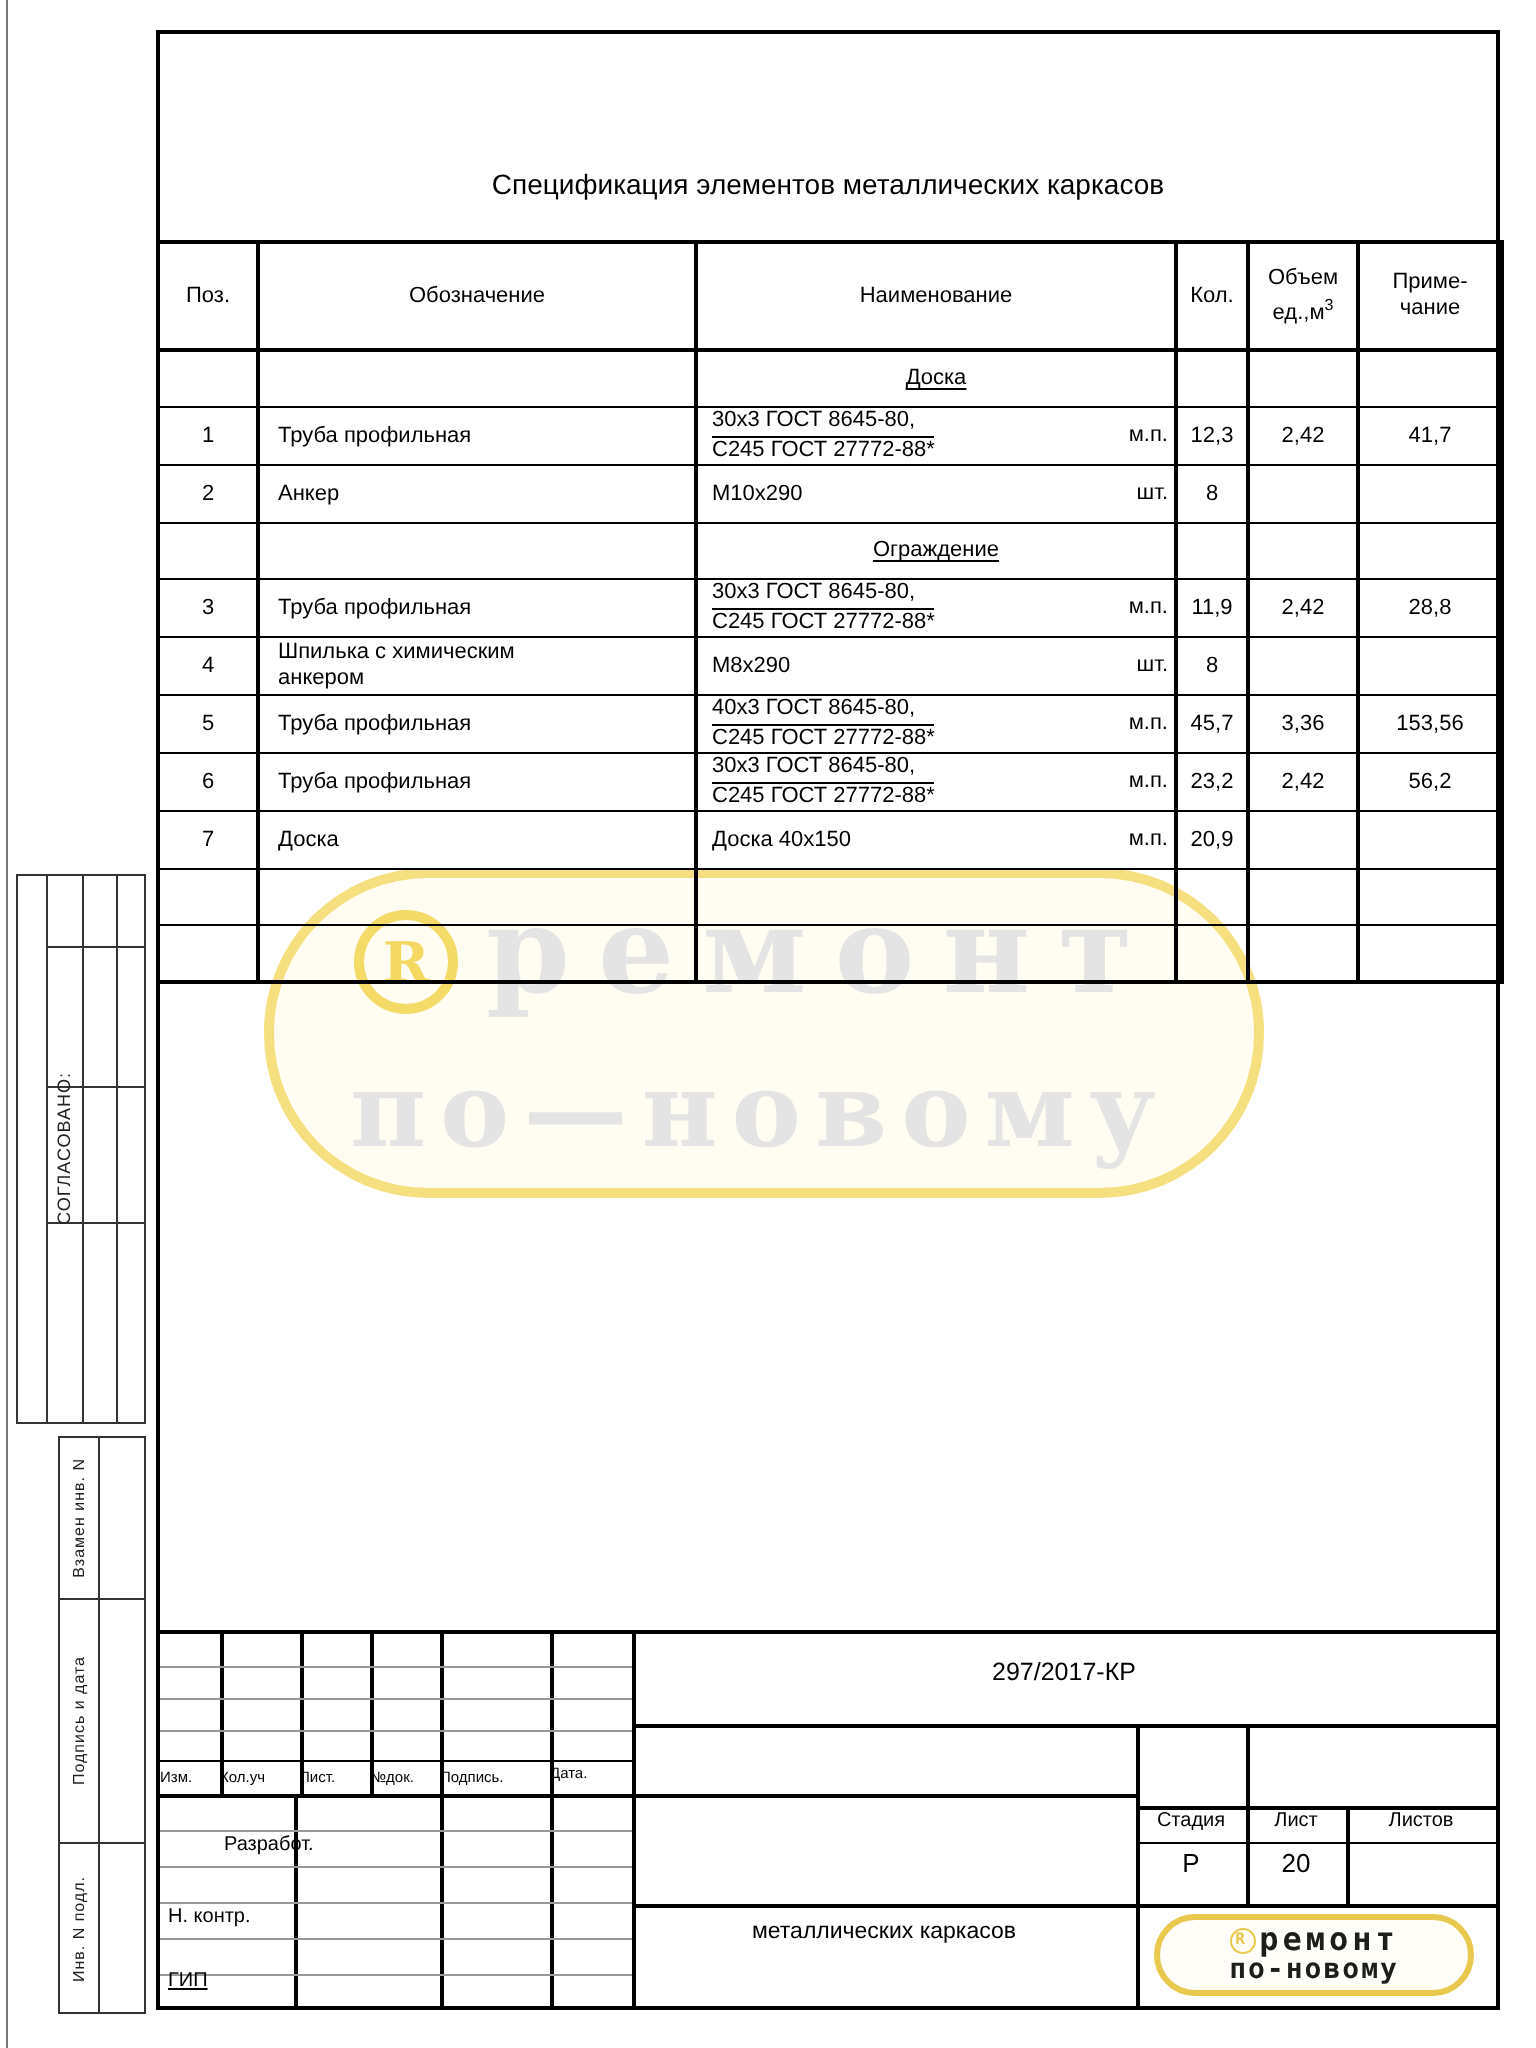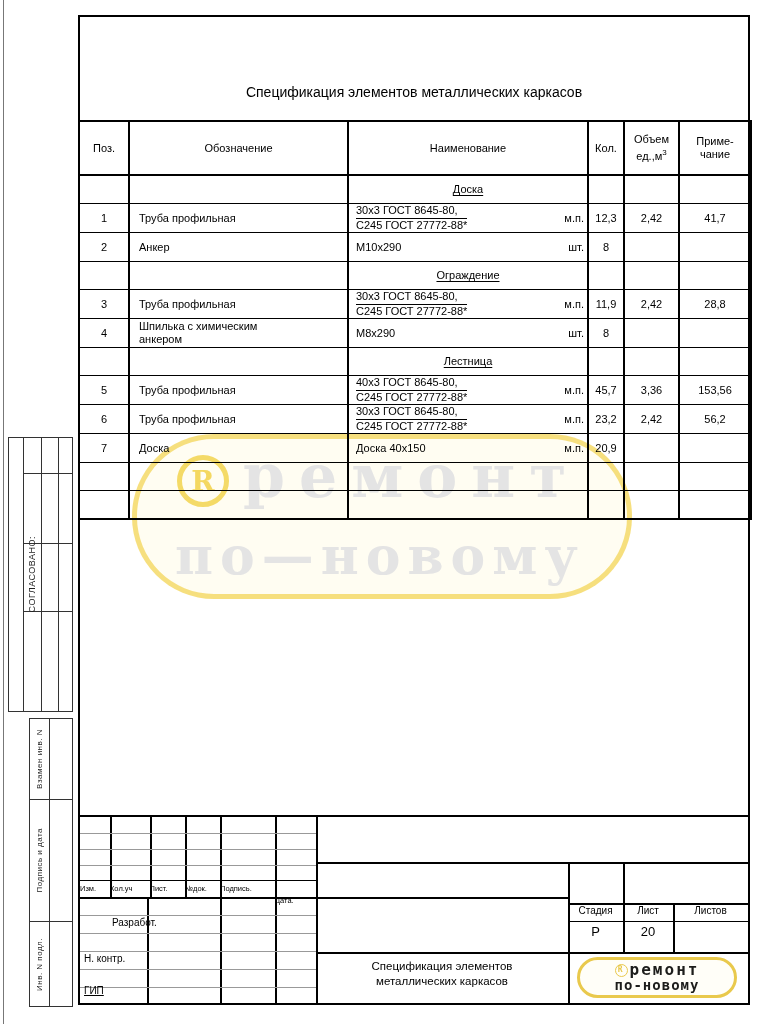--- a/index.html
+++ b/index.html
@@ -199,30 +199,20 @@
 анкером</td>
       <td class="c-name">
         <div class="frac"><span class="fr1">М8х290</span></div>
         <span class="unit">шт.</span>
       </td>
       <td class="c-qty">8</td>
       <td class="c-vol"></td>
       <td class="c-note"></td>
     </tr>
 
-    <tr class="h27">
-      <td class="c-pos"></td>
-            <td class="c-desig"></td>
-      <td class="c-name">
-              <span class="sec-label">Лестница</span>
-            </td>
-      <td class="c-qty"></td>
-            <td class="c-vol"></td>
-            <td class="c-note"></td>
-    </tr>
 
     <tr class="h28">
       <td class="c-pos">5</td>
       <td class="c-desig">Труба профильная</td>
       <td class="c-name">
         <div class="frac u"><span class="fr1">40х3 ГОСТ 8645-80,</span><span class="fr2">С245 ГОСТ 27772-88*</span></div>
         <span class="unit">м.п.</span>
       </td>
       <td class="c-qty">45,7</td>
       <td class="c-vol">3,36</td>
@@ -288,48 +278,48 @@
     <div class="hl-thin" style="left:0;top:32px;width:236px;"></div>
     <div class="hl-thin" style="left:0;top:48px;width:236px;"></div>
     <div class="hl" style="left:0;top:63px;width:236px;height:1px;"></div>
     <div class="hl" style="left:0;top:80px;width:490px;height:2px;"></div>
 
     <div class="lbl" style="left:0;top:67px;width:30px;">Изм.</div>
     <div class="lbl" style="left:30px;top:67px;width:40px;">Кол.уч</div>
     <div class="lbl" style="left:70px;top:67px;width:35px;">Лист.</div>
     <div class="lbl" style="left:105px;top:67px;width:45px;">№док.</div>
     <div class="lbl" style="left:140px;top:67px;width:55px;">Подпись.</div>
-    <div class="lbl" style="left:195px;top:79px;width:27px;">Дата.</div>
+    <div class="lbl" style="left:195px;top:65px;width:27px;">Дата.</div>
 
     <div class="hl-thin" style="left:0;top:98px;width:236px;"></div>
     <div class="hl-thin" style="left:0;top:116px;width:236px;"></div>
     <div class="hl-thin" style="left:0;top:134px;width:236px;"></div>
     <div class="hl-thin" style="left:0;top:152px;width:236px;"></div>
     <div class="hl-thin" style="left:0;top:170px;width:236px;"></div>
     <div class="role" style="top:100px;padding-left:28px;">Разработ.</div>
     <div class="role" style="top:136px;">Н. контр.</div>
     <div class="role" style="top:168px;text-decoration:underline;">ГИП</div>
 
+    <div class="docnum">297/2017-КР</div>
     <div class="hl" style="left:236px;top:45px;width:432px;height:2px;"></div>
     <div class="vl" style="left:488px;top:45px;width:2px;height:141px;"></div>
     <div class="vl" style="left:543px;top:45px;width:2px;height:90px;"></div>
     <div class="vl" style="left:593px;top:86px;width:2px;height:49px;"></div>
     <div class="hl" style="left:488px;top:86px;width:180px;height:2px;"></div>
     <div class="hl" style="left:488px;top:104px;width:180px;height:1px;"></div>
     <div class="hl" style="left:236px;top:135px;width:432px;height:2px;"></div>
 
     <div class="stg-lbl" style="left:488px;width:55px;">Стадия</div>
     <div class="stg-lbl" style="left:543px;width:50px;">Лист</div>
     <div class="stg-lbl" style="left:593px;width:75px;">Листов</div>
     <div class="stg-val" style="left:488px;width:55px;">Р</div>
     <div class="stg-val" style="left:543px;width:50px;">20</div>
     <div class="stg-val" style="left:593px;width:75px;"></div>
 
     <div class="stitle">
-      <div>Спецификация элементов</div>
       <div>металлических каркасов</div>
     </div>
 
     <div class="logo">
       <div class="l1">
           <span class="logo-reg">R</span>
           <span>ремонт</span>
         </div>
       <div class="l2">по-новому</div>
     </div>

